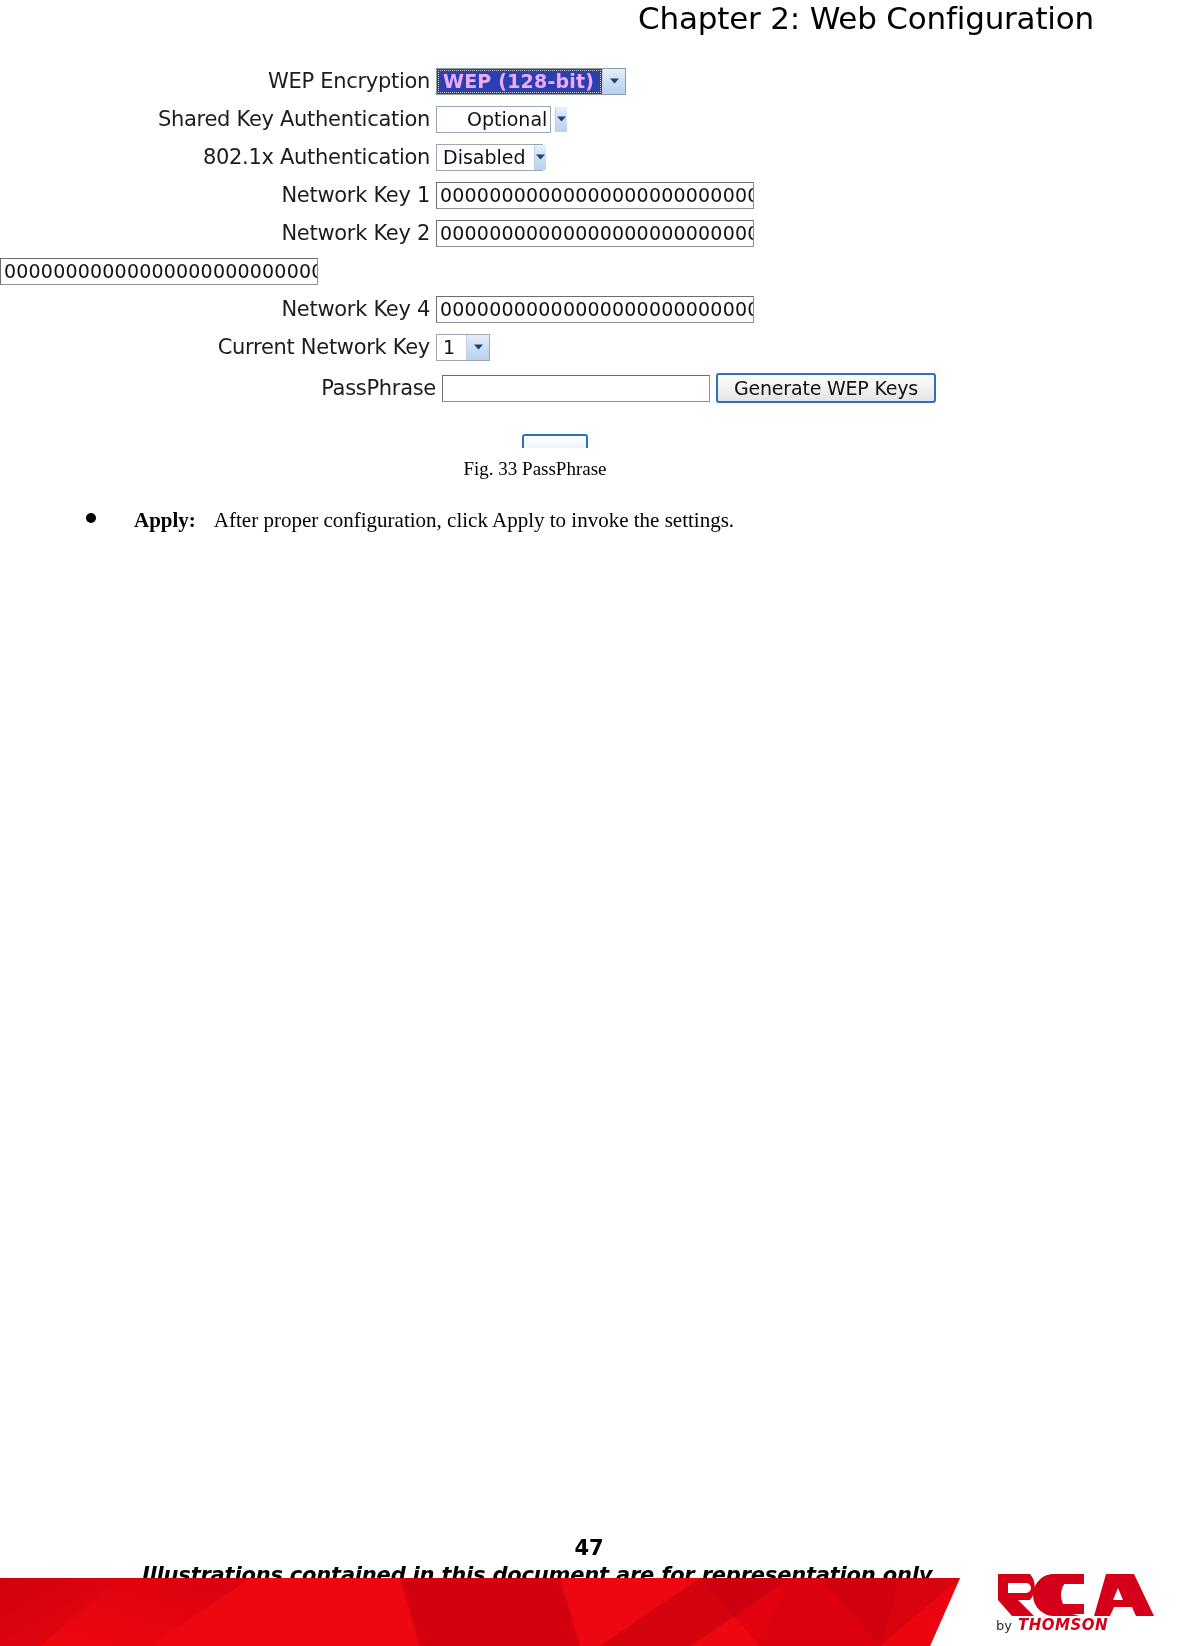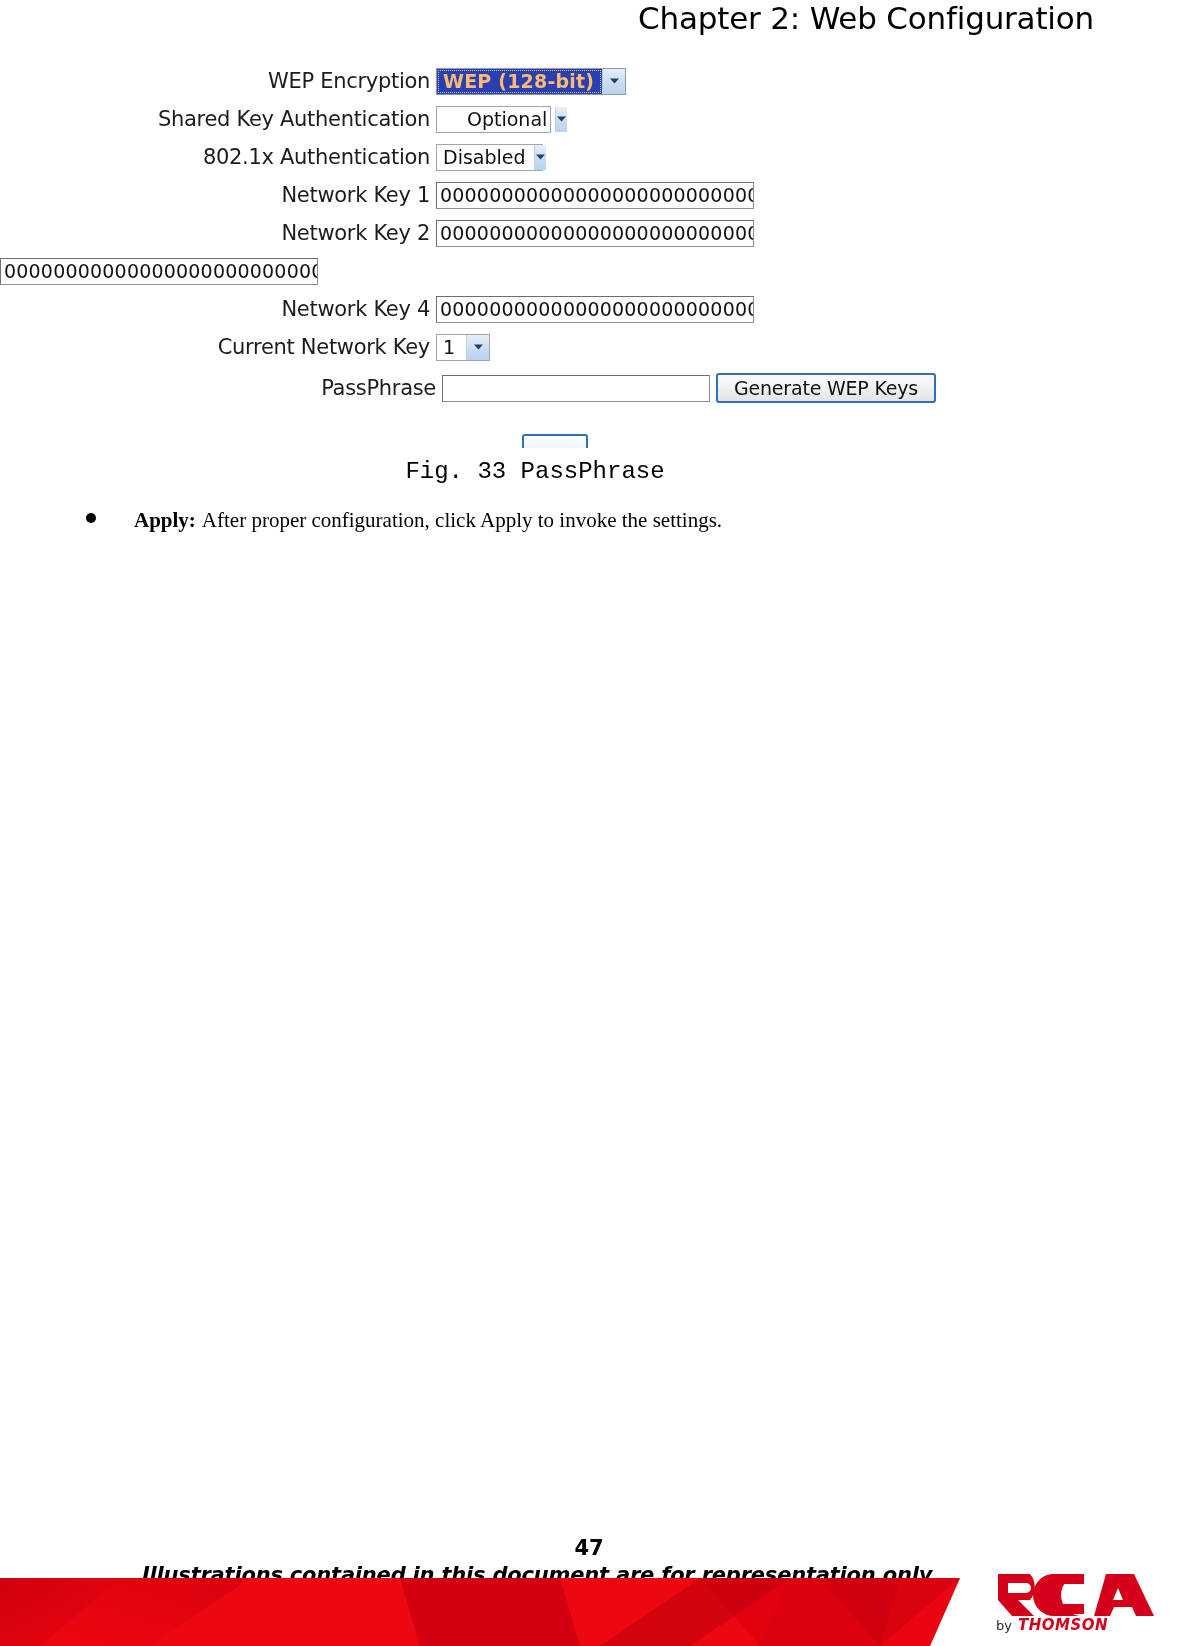--- a/index.html
+++ b/index.html
@@ -90,21 +90,21 @@
     background: linear-gradient(to bottom, #e8eff9 0%, #c9dcf2 55%, #b9d2ee 100%);
     border-left: 1px solid #c3cfdc;
     display: flex;
     align-items: center;
     justify-content: center;
   }
   .sel .sel-arrow svg { display: block; }
 
   .sel.focused .sel-text {
     background: #2a3fb0;
-    color: #fdba74;
+    color: #f0abfc;
     outline: 1px dotted #c9c9c9;
     outline-offset: -2px;
     font-weight: 700;
     letter-spacing: 0.2px;
   }
   .sel.focused { border-color: #8c9aa9; }
 
   
   .txt {
     height: 27px;
@@ -154,22 +154,22 @@
     box-sizing: border-box;
   }
 
   
   .fig-caption {
     position: absolute;
     top: 458px;
     left: 0;
     width: 1070px;
     text-align: center;
-    font-family: Liberation Mono, monospace;
-    font-size: 24px;
+    font-family: Liberation Serif, serif;
+    font-size: 19px;
     color: #000000;
   }
 
   
   .bullet-row {
     position: absolute;
     top: 508px;
     left: 86px;
     width: 1020px;
     display: flex;
@@ -183,21 +183,21 @@
     height: 10px;
     border-radius: 50%;
     background: #000000;
     margin-right: 38px;
     position: relative;
     top: -4px;
     flex: 0 0 auto;
   }
   .bullet-term {
     font-weight: 700;
-    margin-right: 6px;
+    margin-right: 18px;
     white-space: nowrap;
   }
   .bullet-body { white-space: nowrap; }
 
   
   .page-number {
     position: absolute;
     top: 1536px;
     left: 0;
     width: 1178px;

